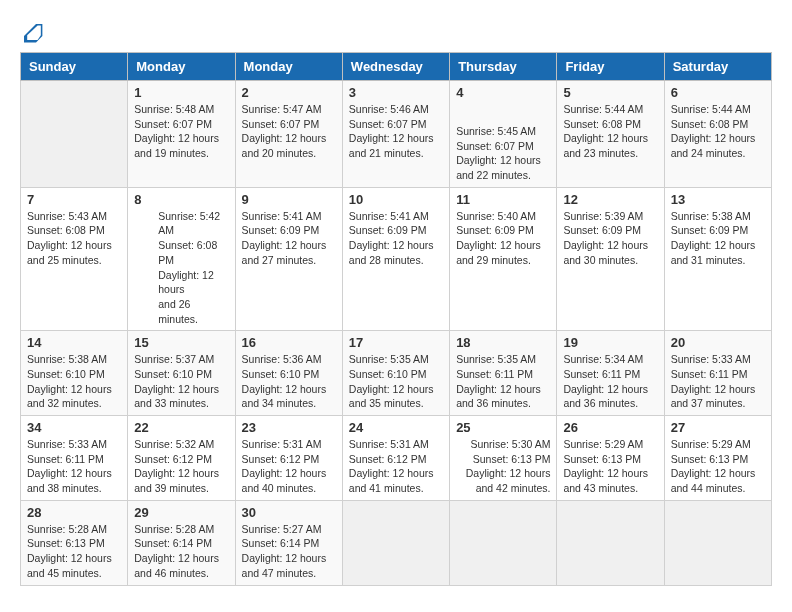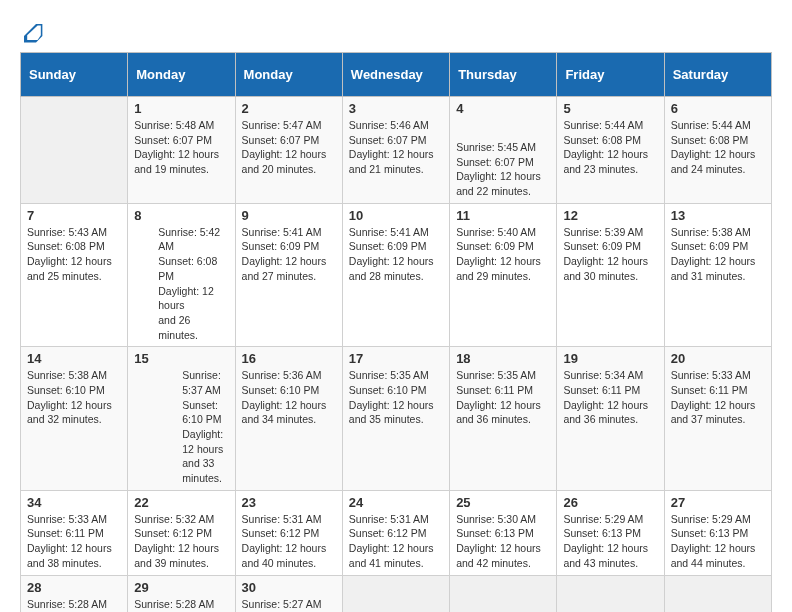--- a/index.html
+++ b/index.html
@@ -41,21 +41,21 @@
     }
     table {
       width: 100%;
       border-collapse: collapse;
       margin-top: 8px;
     }
     thead tr th {
       background-color: #1a6ab0;
       color: #fff;
       text-align: left;
-      padding: 14px 8px;
+      padding: 6px 8px;
       font-size: 13px;
       border: 1px solid #c0c0c0;
     }
     tbody tr td {
       border: 1px solid #d0d0d0;
       vertical-align: top;
       padding: 4px 6px;
       width: 14.28%;
       font-size: 11px;
       color: #333;
@@ -214,21 +214,21 @@
       <tr>
         <td>
           <div class="day-num">14</div>
           <div class="day-details" style="white-space: pre-line;">Sunrise: 5:38 AM
 Sunset: 6:10 PM
 Daylight: 12 hours
 and 32 minutes.</div>
         </td>
         <td>
           <div class="day-num">15</div>
-          <div class="day-details" style="white-space: pre-line; margin-left: 48px;">Sunrise: 5:37 AM
+          <div class="day-details" style="white-space: pre-line;">Sunrise: 5:37 AM
 Sunset: 6:10 PM
 Daylight: 12 hours
 and 33 minutes.</div>
         </td>
         <td>
           <div class="day-num">16</div>
           <div class="day-details" style="white-space: pre-line;">Sunrise: 5:36 AM
 Sunset: 6:10 PM
 Daylight: 12 hours
 and 34 minutes.</div>
@@ -286,21 +286,21 @@
         </td>
         <td>
           <div class="day-num">24</div>
           <div class="day-details" style="white-space: pre-line;">Sunrise: 5:31 AM
 Sunset: 6:12 PM
 Daylight: 12 hours
 and 41 minutes.</div>
         </td>
         <td>
           <div class="day-num">25</div>
-          <div class="day-details" style="white-space: pre-line;">Sunrise: 5:30 AM
+          <div class="day-details" style="white-space: pre-line; text-align: right;">Sunrise: 5:30 AM
 Sunset: 6:13 PM
 Daylight: 12 hours
 and 42 minutes.</div>
         </td>
         <td>
           <div class="day-num">26</div>
           <div class="day-details" style="white-space: pre-line;">Sunrise: 5:29 AM
 Sunset: 6:13 PM
 Daylight: 12 hours
 and 43 minutes.</div>

